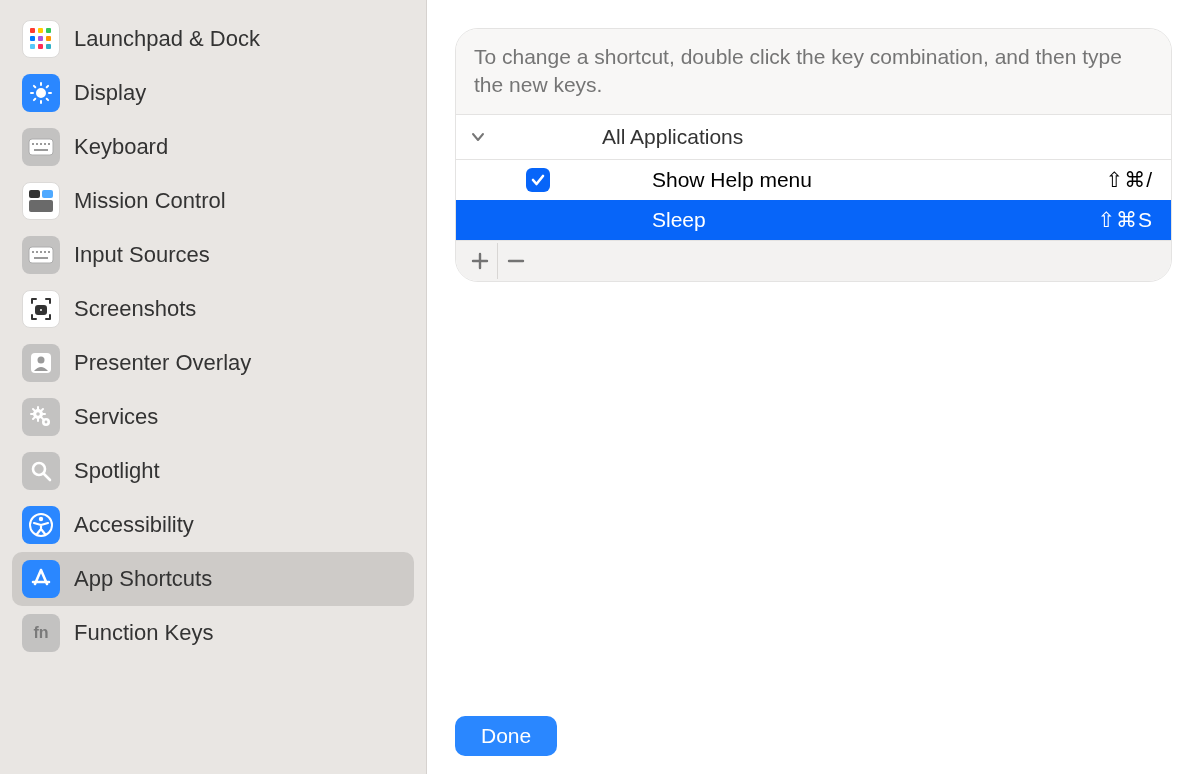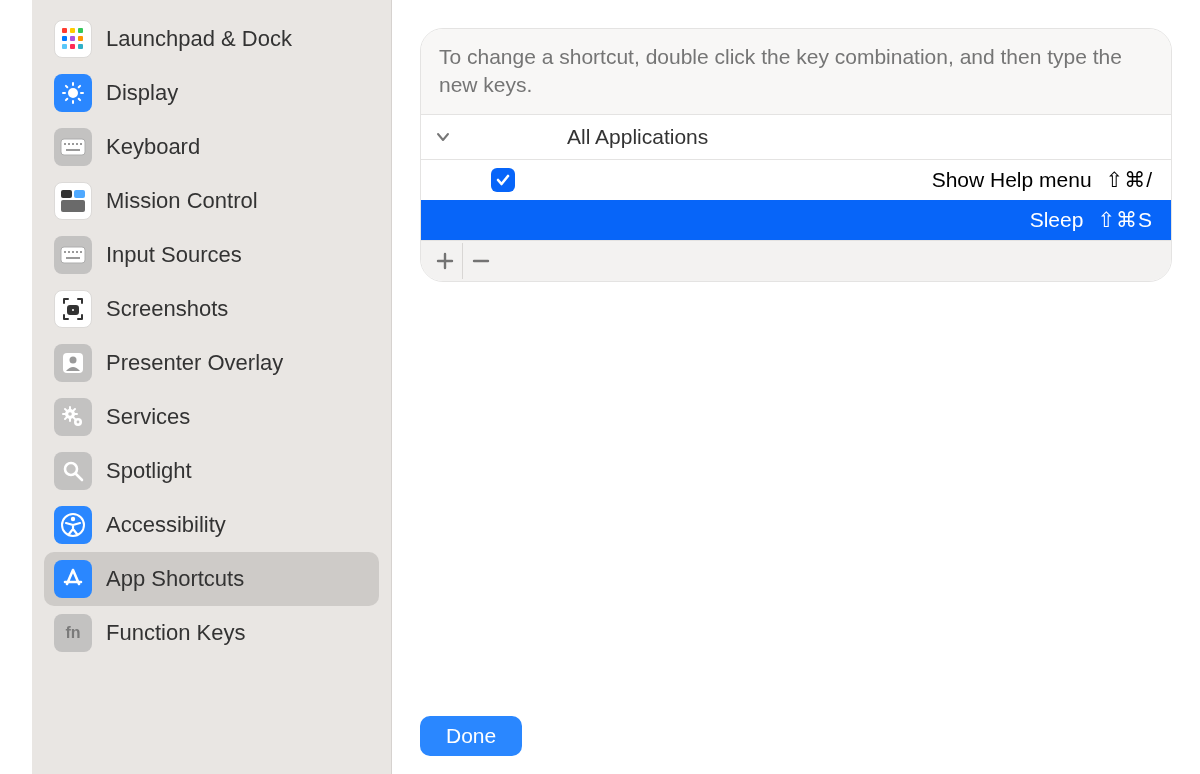--- a/index.html
+++ b/index.html
@@ -10,26 +10,25 @@
     body {
       font-family: -apple-system, BlinkMacSystemFont, "Helvetica Neue", Arial, sans-serif;
       display: flex;
       width: 1200px;
       height: 774px;
       background: #ffffff;
       overflow: hidden;
     }
     
     .sidebar {
-      width: 360px;
+      width: 427px;
       background: #e9e6e3;
       padding: 12px 12px;
       overflow-y: auto;
       border-right: 1px solid #d6d2cf;
-      margin-left: 32px;
     }
     .sidebar-item {
       display: flex;
       align-items: center;
       height: 54px;
       padding: 0 10px;
       border-radius: 10px;
       cursor: pointer;
       gap: 14px;
     }
@@ -93,21 +92,20 @@
     }
     .group-label {
       margin-left: 104px;
     }
     .shortcut-row {
       display: flex;
       align-items: center;
       padding: 8px 18px 8px 18px;
       gap: 14px;
       font-size: 21px;
-      text-align: right;
     }
     .shortcut-row .shortcut-name {
       flex: 1;
       margin-left: 88px;
     }
     .shortcut-row .shortcut-keys {
       font-size: 21px;
       letter-spacing: 1px;
       font-family: -apple-system, BlinkMacSystemFont, sans-serif;
     }

